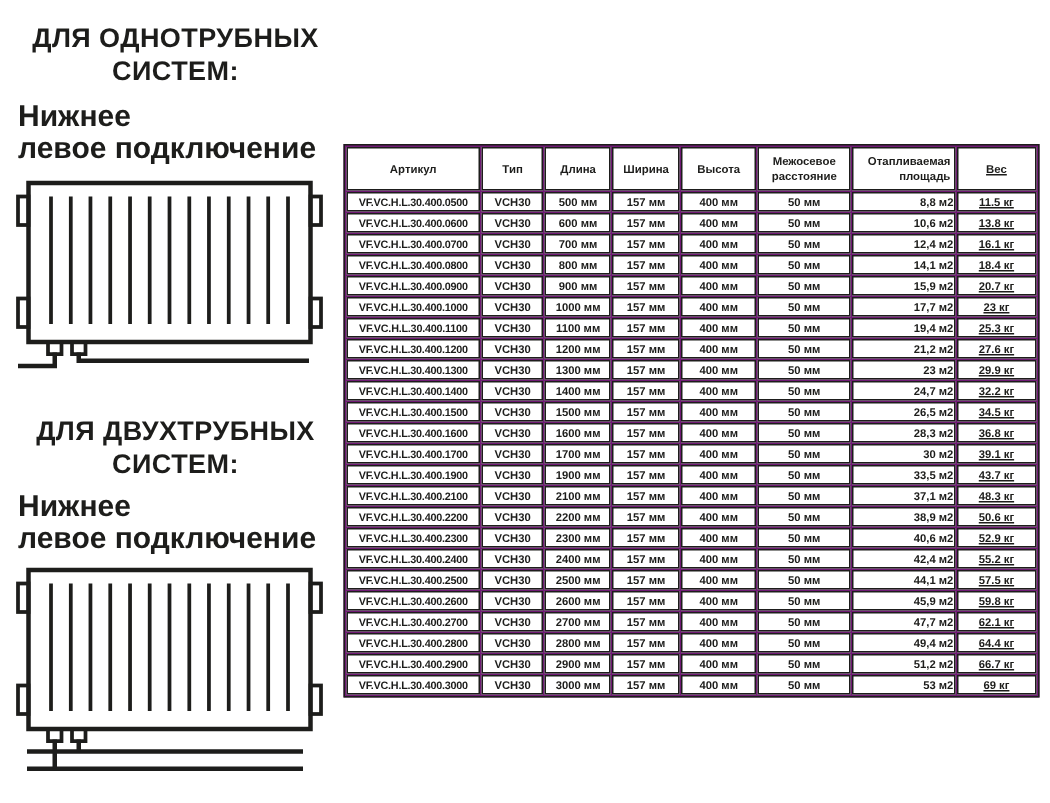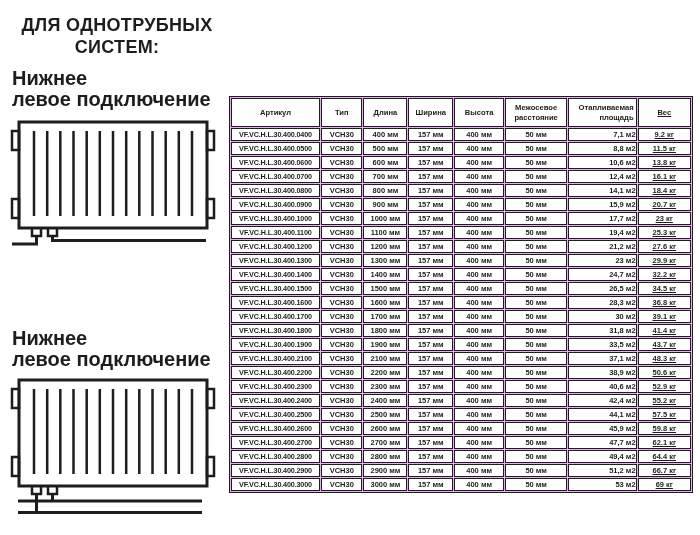--- a/index.html
+++ b/index.html
@@ -5,21 +5,21 @@
   html,body{margin:0;padding:0;background:#fff;}
   .page{position:relative;width:700px;height:535px;background:#ffffff;overflow:hidden;
         font-family:"Liberation Sans",sans-serif;color:#1d1d1b;}
   .section-title{position:absolute;width:222px;text-align:center;font-weight:bold;
         font-size:18px;line-height:22px;letter-spacing:.3px;}
   .subtitle{position:absolute;font-weight:bold;font-size:20px;line-height:21px;}
   .diagram{position:absolute;}
   .diagram svg{display:block;}
   .spec-table-wrap{position:absolute;left:229px;top:96px;width:464px;}
   table.spec{width:100%;border-collapse:separate;border-spacing:1.5px;table-layout:fixed;
-        border:1.5px solid #1d1d1b;background:#f0abfc;}
+        border:1.5px solid #1d1d1b;background:#701a75;}
   table.spec th,table.spec td{border:1px solid #1d1d1b;text-align:center;font-weight:bold;
         color:#1d1d1b;padding:0;overflow:hidden;background:#fff;}
   table.spec th{height:27px;font-size:7.6px;line-height:9.6px;white-space:normal;padding:0 2px;vertical-align:middle;}
   table.spec td{height:11px;font-size:7.5px;line-height:11px;white-space:nowrap;}
   table.spec td:first-child{font-size:7.2px;letter-spacing:-.15px;}
   table.spec th:nth-child(1),table.spec td:nth-child(1){width:20.4%;}
   table.spec th:nth-child(2),table.spec td:nth-child(2){width:8.8%;}
   table.spec th:nth-child(3),table.spec td:nth-child(3){width:9.4%;}
   table.spec th:nth-child(4),table.spec td:nth-child(4){width:9.6%;}
   table.spec th:nth-child(5),table.spec td:nth-child(5){width:10.9%;}
@@ -62,20 +62,21 @@
           <line x1="168.8" y1="12" x2="168.8" y2="97"></line>
         <line x1="182" y1="12" x2="182" y2="97"></line>
       </g>
       <path class="stroke" stroke-width="2.5" d="M22,109 V117 H31 V109"></path>
       <path class="stroke" stroke-width="2.5" d="M38,109 V117 H47 V109"></path>
       <path class="stroke" stroke-width="3" d="M26.5,116 V125 H2"></path>
       <path class="stroke" stroke-width="3" d="M42.5,116 V121.5 H196"></path>
     </svg>
   </div>
 
+  <div class="section-title" style="left:6px;top:276px;">ДЛЯ ДВУХТРУБНЫХ СИСТЕМ:</div>
 
   <div class="subtitle" style="left:12px;top:328px;">
     <div>Нижнее</div>
     <div>левое подключение</div>
   </div>
 
   <div class="diagram" style="left:10px;top:377px;">
     <svg width="212" height="141" viewBox="0 0 212 141">
       <rect class="stroke" x="9" y="3" width="188" height="106" stroke-width="3"></rect>
       <rect class="stroke" x="2" y="12" width="7" height="19" stroke-width="2.5"></rect>
@@ -115,30 +116,20 @@
             <th>Длина</th>
             <th>Ширина</th>
             <th>Высота</th>
             <th>Межосевое расстояние</th>
             <th>Отапливаемая площадь</th>
             <th>Вес</th>
           </tr>
         </thead>
         <tbody>
           <tr>
-            <td>VF.VC.H.L.30.400.0400</td>
-            <td>VCH30</td>
-            <td>400 мм</td>
-            <td>157 мм</td>
-            <td>400 мм</td>
-            <td>50 мм</td>
-            <td>7,1 м2</td>
-            <td>9.2 кг</td>
-          </tr>
-          <tr>
             <td>VF.VC.H.L.30.400.0500</td>
             <td>VCH30</td>
             <td>500 мм</td>
             <td>157 мм</td>
             <td>400 мм</td>
             <td>50 мм</td>
             <td>8,8 м2</td>
             <td>11.5 кг</td>
           </tr>
           <tr>
@@ -255,30 +246,20 @@
             <td>VF.VC.H.L.30.400.1700</td>
             <td>VCH30</td>
             <td>1700 мм</td>
             <td>157 мм</td>
             <td>400 мм</td>
             <td>50 мм</td>
             <td>30 м2</td>
             <td>39.1 кг</td>
           </tr>
           <tr>
-            <td>VF.VC.H.L.30.400.1800</td>
-            <td>VCH30</td>
-            <td>1800 мм</td>
-            <td>157 мм</td>
-            <td>400 мм</td>
-            <td>50 мм</td>
-            <td>31,8 м2</td>
-            <td>41.4 кг</td>
-          </tr>
-          <tr>
             <td>VF.VC.H.L.30.400.1900</td>
             <td>VCH30</td>
             <td>1900 мм</td>
             <td>157 мм</td>
             <td>400 мм</td>
             <td>50 мм</td>
             <td>33,5 м2</td>
             <td>43.7 кг</td>
           </tr>
           <tr>

